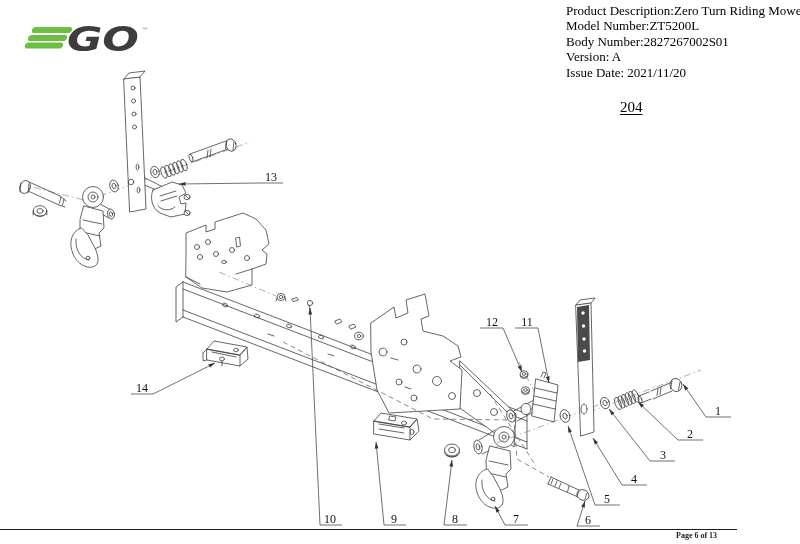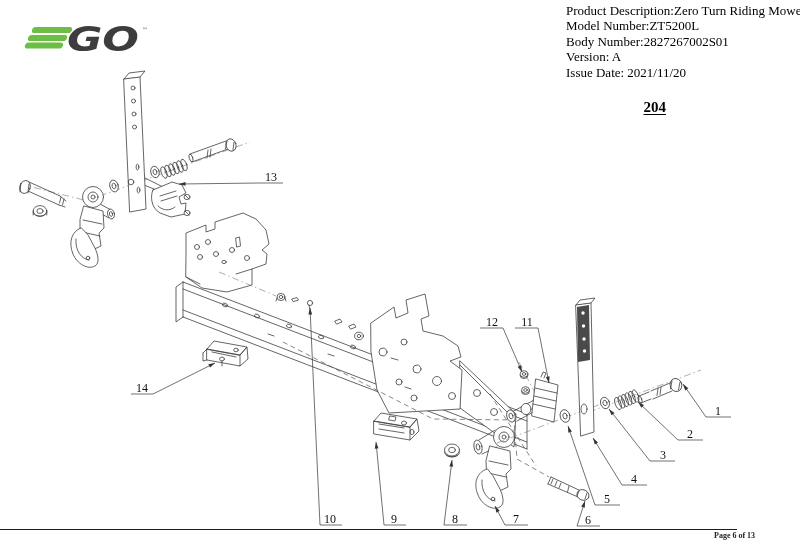--- a/index.html
+++ b/index.html
@@ -1,22 +1,22 @@
 <!DOCTYPE html>
 <html><head>
 <meta charset="utf-8">
 <style>
   html,body{margin:0;padding:0;background:#888;}
   .page{position:relative;width:800px;height:544px;background:#fff;overflow:hidden;
         font-family:"Liberation Serif",serif;color:#000;}
   .hdr-info{position:absolute;left:566px;top:3px;font-size:13px;line-height:15.4px;white-space:nowrap;}
-  .page-num{position:absolute;left:620px;top:99px;width:46px;text-align:right;font-size:15px;
-            text-decoration:underline;text-underline-offset:2px;font-weight:bold;}
+  .page-num{position:absolute;left:620px;top:99px;width:46px;text-align:left;font-size:15px;
+            text-decoration:underline;text-underline-offset:2px;}
   .foot-rule{position:absolute;left:0;top:529px;width:737px;border-top:1.8px solid #1d1d1d;}
-  .foot-text{position:absolute;left:714px;top:531px;font-size:8px;font-weight:700;color:#222;white-space:nowrap;}
+  .foot-text{position:absolute;left:676px;top:531px;font-size:8px;font-weight:700;color:#222;white-space:nowrap;}
   .logo{position:absolute;left:8px;top:20px;}
   svg.diagram{position:absolute;left:0;top:0;}
   .ln{stroke:#3f3f3f;stroke-width:.8;fill:none;stroke-linejoin:round;stroke-linecap:round;}
   .fw{fill:#fff;}
   .dd{stroke:#777;stroke-width:.6;fill:none;stroke-dasharray:7 3 1.5 3;}
   .ph{stroke:#555;stroke-width:.7;fill:none;stroke-dasharray:5 3.5;}
   .ldr{stroke:#333;stroke-width:.7;fill:none;}
   .cnum{font-family:"Liberation Serif",serif;font-size:12px;fill:#111;text-anchor:middle;}
 </style>
 </head>

